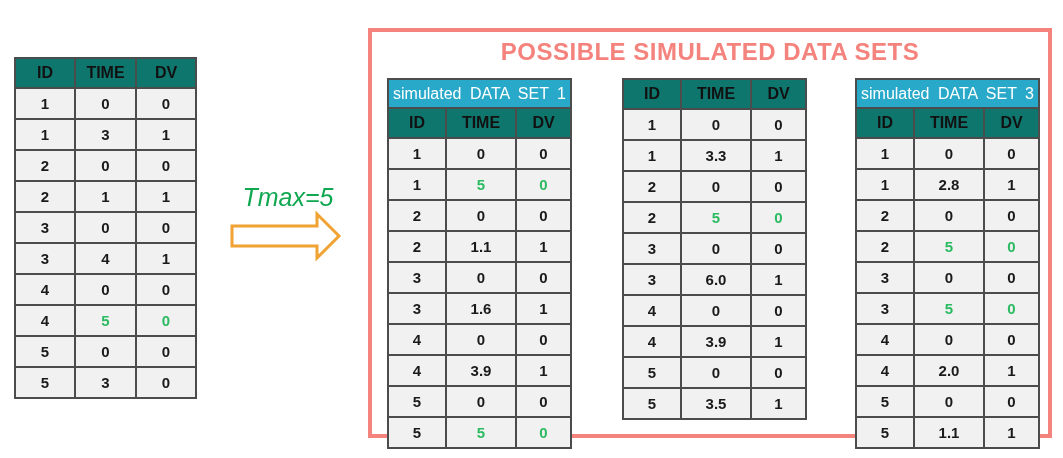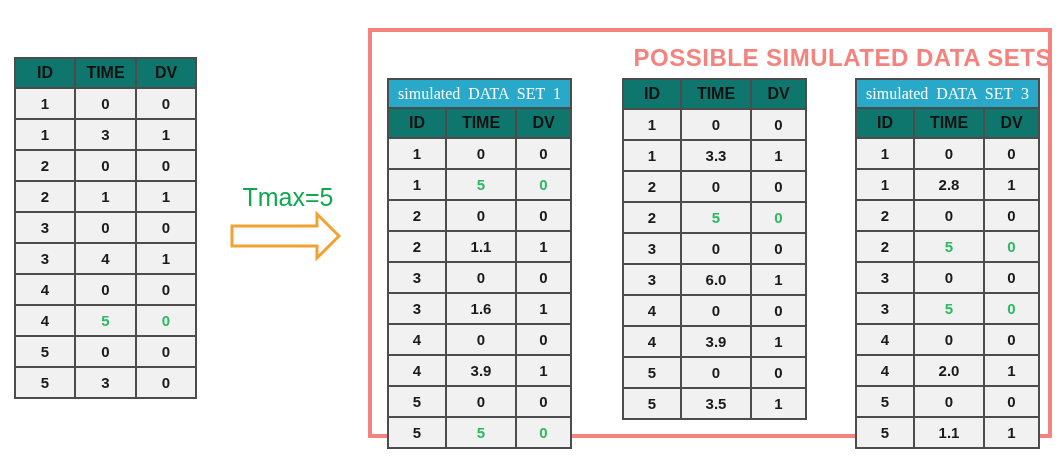--- a/index.html
+++ b/index.html
@@ -46,21 +46,20 @@
     color: var(--salmon);
     font-weight: bold;
     font-size: 15px;
     letter-spacing: 0.6px;
   }
   .sim .title-cell {
     color: #ffffff;
     font-weight: normal;
     font-size: 16px;
     word-spacing: 4px;
-    font-family: Liberation Serif, serif;
   }
   .col-head th {
     background: #0f766e;
     font-weight: bold;
     font-size: 16px;
     color: #111111;
     height: 28px;
   }
 
   .orig { left: 14px; top: 57px; width: 181px; }
@@ -70,37 +69,38 @@
 
   .pink-box {
     position: absolute;
     left: 368px; top: 28px;
     width: 676px; height: 402px;
     border: 4px solid var(--salmon);
     background: transparent;
   }
   .box-title {
     position: absolute;
-    left: 368px; top: 44px;
+    left: 368px; top: 38px;
     width: 684px;
-    text-align: right;
+    text-align: center;
     color: var(--salmon);
     font-weight: bold;
     font-size: 24px;
     letter-spacing: 0.5px;
   }
 
   .tmax-label {
     position: absolute;
     left: 232px; top: 183px;
     width: 112px;
     text-align: center;
     color: var(--green-label);
     font-size: 25px;
     font-weight: 500;
+    font-style: italic;
   }
   .arrow-wrap {
     position: absolute;
     left: 229px; top: 210px;
     width: 114px; height: 52px;
   }
 </style>
 </head>
 <body>
 

